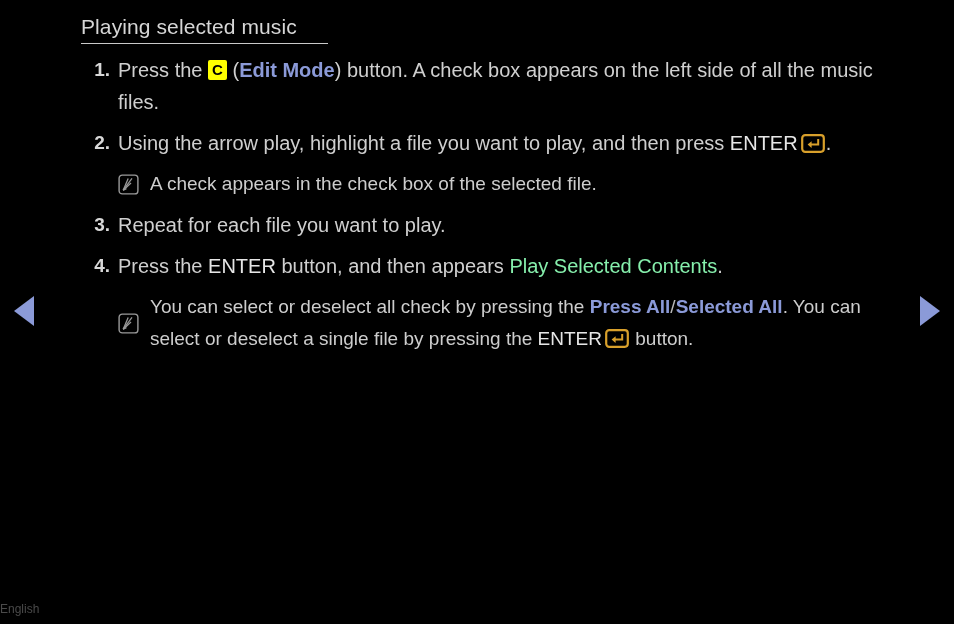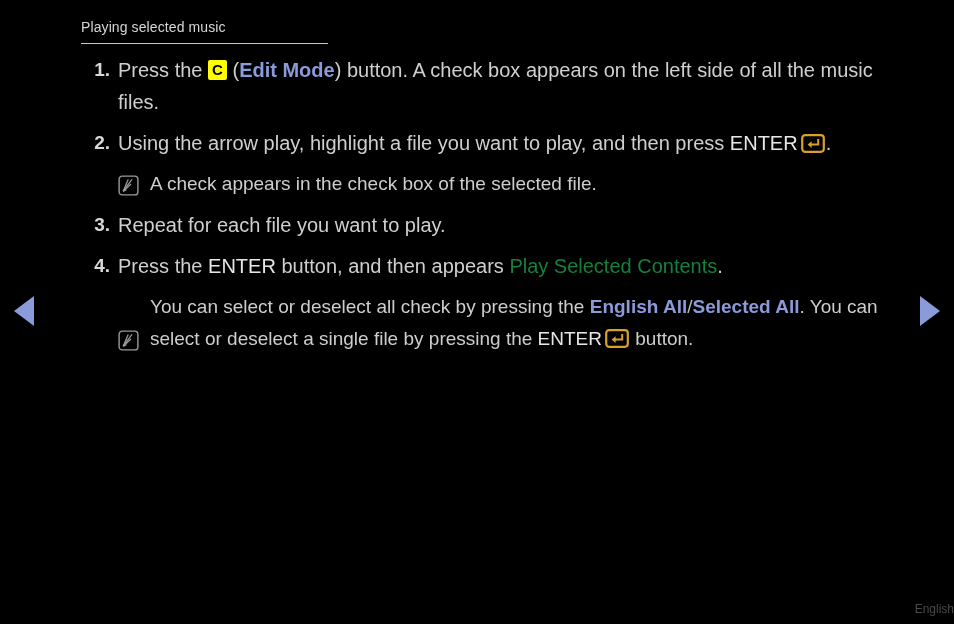--- a/index.html
+++ b/index.html
@@ -18,21 +18,21 @@
   }
 
   
   #page-title-wrap {
     position: absolute;
     left: 81px;
     top: 14px;
     width: 248px;
   }
   #page-title {
-    font-size: 14px;
+    font-size: 21px;
     font-weight: 400;
     color: #d6d6d6;
     letter-spacing: 0.1px;
     line-height: 26px;
     white-space: nowrap;
   }
   #title-rule {
     margin-top: 3px;
     height: 1px;
     background: #c9c9c9;
@@ -66,38 +66,38 @@
     flex: 1 1 auto;
     font-size: 20px;
     line-height: 32px;
     color: #cfcfcf;
     font-weight: 400;
   }
 
   
   .note {
     display: flex;
-    align-items: flex-end;
+    align-items: center;
     margin: 2px 0 9px 37px;
   }
   .note-icon-cell {
     flex: 0 0 32px;
     width: 32px;
     padding-top: 5px;
   }
   .note-body {
     flex: 1 1 auto;
     font-size: 19px;
     line-height: 32px;
     color: #cdcdcd;
   }
 
   
   .blue {
-    color: #15803d;
+    color: #86efac;
   }
   .blue-b {
     color: #8b9ad8;
     font-weight: bold;
     margin-top: 34px;
   }
   .wht-b {
     color: #e6e6e6;
     font-weight: normal;
   }
@@ -156,21 +156,21 @@
     border-bottom: 15px solid transparent;
     border-left: 20px solid #8b9ad8;
   }
 
   
   #footer-lang {
     position: absolute;
     left: 0;
     right: 0;
     top: 602px;
-    text-align: right;
+    text-align: left;
     font-size: 12px;
     color: #4a4a4a;
   }
 </style>
 </head>
 <body>
 
 <div id="page-title-wrap">
   <div id="page-title">Playing selected music</div>
   <div id="title-rule"></div>
@@ -232,21 +232,21 @@
       <span class="note-icon"><svg viewBox="0 0 21 21" width="21" height="21" xmlns="http://www.w3.org/2000/svg">
             <rect x="1.1" y="1.1" width="18.8" height="18.8" rx="3.2" ry="3.2" fill="none" stroke="#9a9a9a" stroke-width="1.4"></rect>
             <path d="M5.2 16.2 L14.0 4.4" stroke="#9a9a9a" stroke-width="1.3" fill="none"></path>
             <path d="M5.2 16.2 L10.2 4.4" stroke="#9a9a9a" stroke-width="1.3" fill="none"></path>
             <path d="M5.2 16.2 L13.0 9.0" stroke="#9a9a9a" stroke-width="1.3" fill="none"></path>
             <path d="M5.2 16.2 L8.4 14.6" stroke="#9a9a9a" stroke-width="1.3" fill="none"></path>
           </svg></span>
     </div>
     <div class="note-body">
       <span>You can select or deselect all check by pressing the</span>
-      <span class="blue-b">English All</span><span class="slash">/</span><span class="blue-b">Selected All</span><span>. You can select or deselect a single file by pressing the</span>
+      <span class="blue-b">Press All</span><span class="slash">/</span><span class="blue-b">Selected All</span><span>. You can select or deselect a single file by pressing the</span>
       <span class="wht-b">ENTER</span><span class="enter-icon"><svg viewBox="0 0 24 19" width="24" height="19" xmlns="http://www.w3.org/2000/svg">
             <rect x="1.2" y="1.2" width="21.6" height="16.6" rx="3" ry="3" fill="none" stroke="#d9a02b" stroke-width="2.2"></rect>
             <path d="M17.2 5.0 L17.2 10.6 L9.3 10.6" fill="none" stroke="#d9a02b" stroke-width="2"></path>
             <path d="M10.6 7.3 L6.6 10.6 L10.6 13.9 Z" fill="#d9a02b"></path>
           </svg></span>
       <span>button.</span>
     </div>
   </div>
 
 </div>

